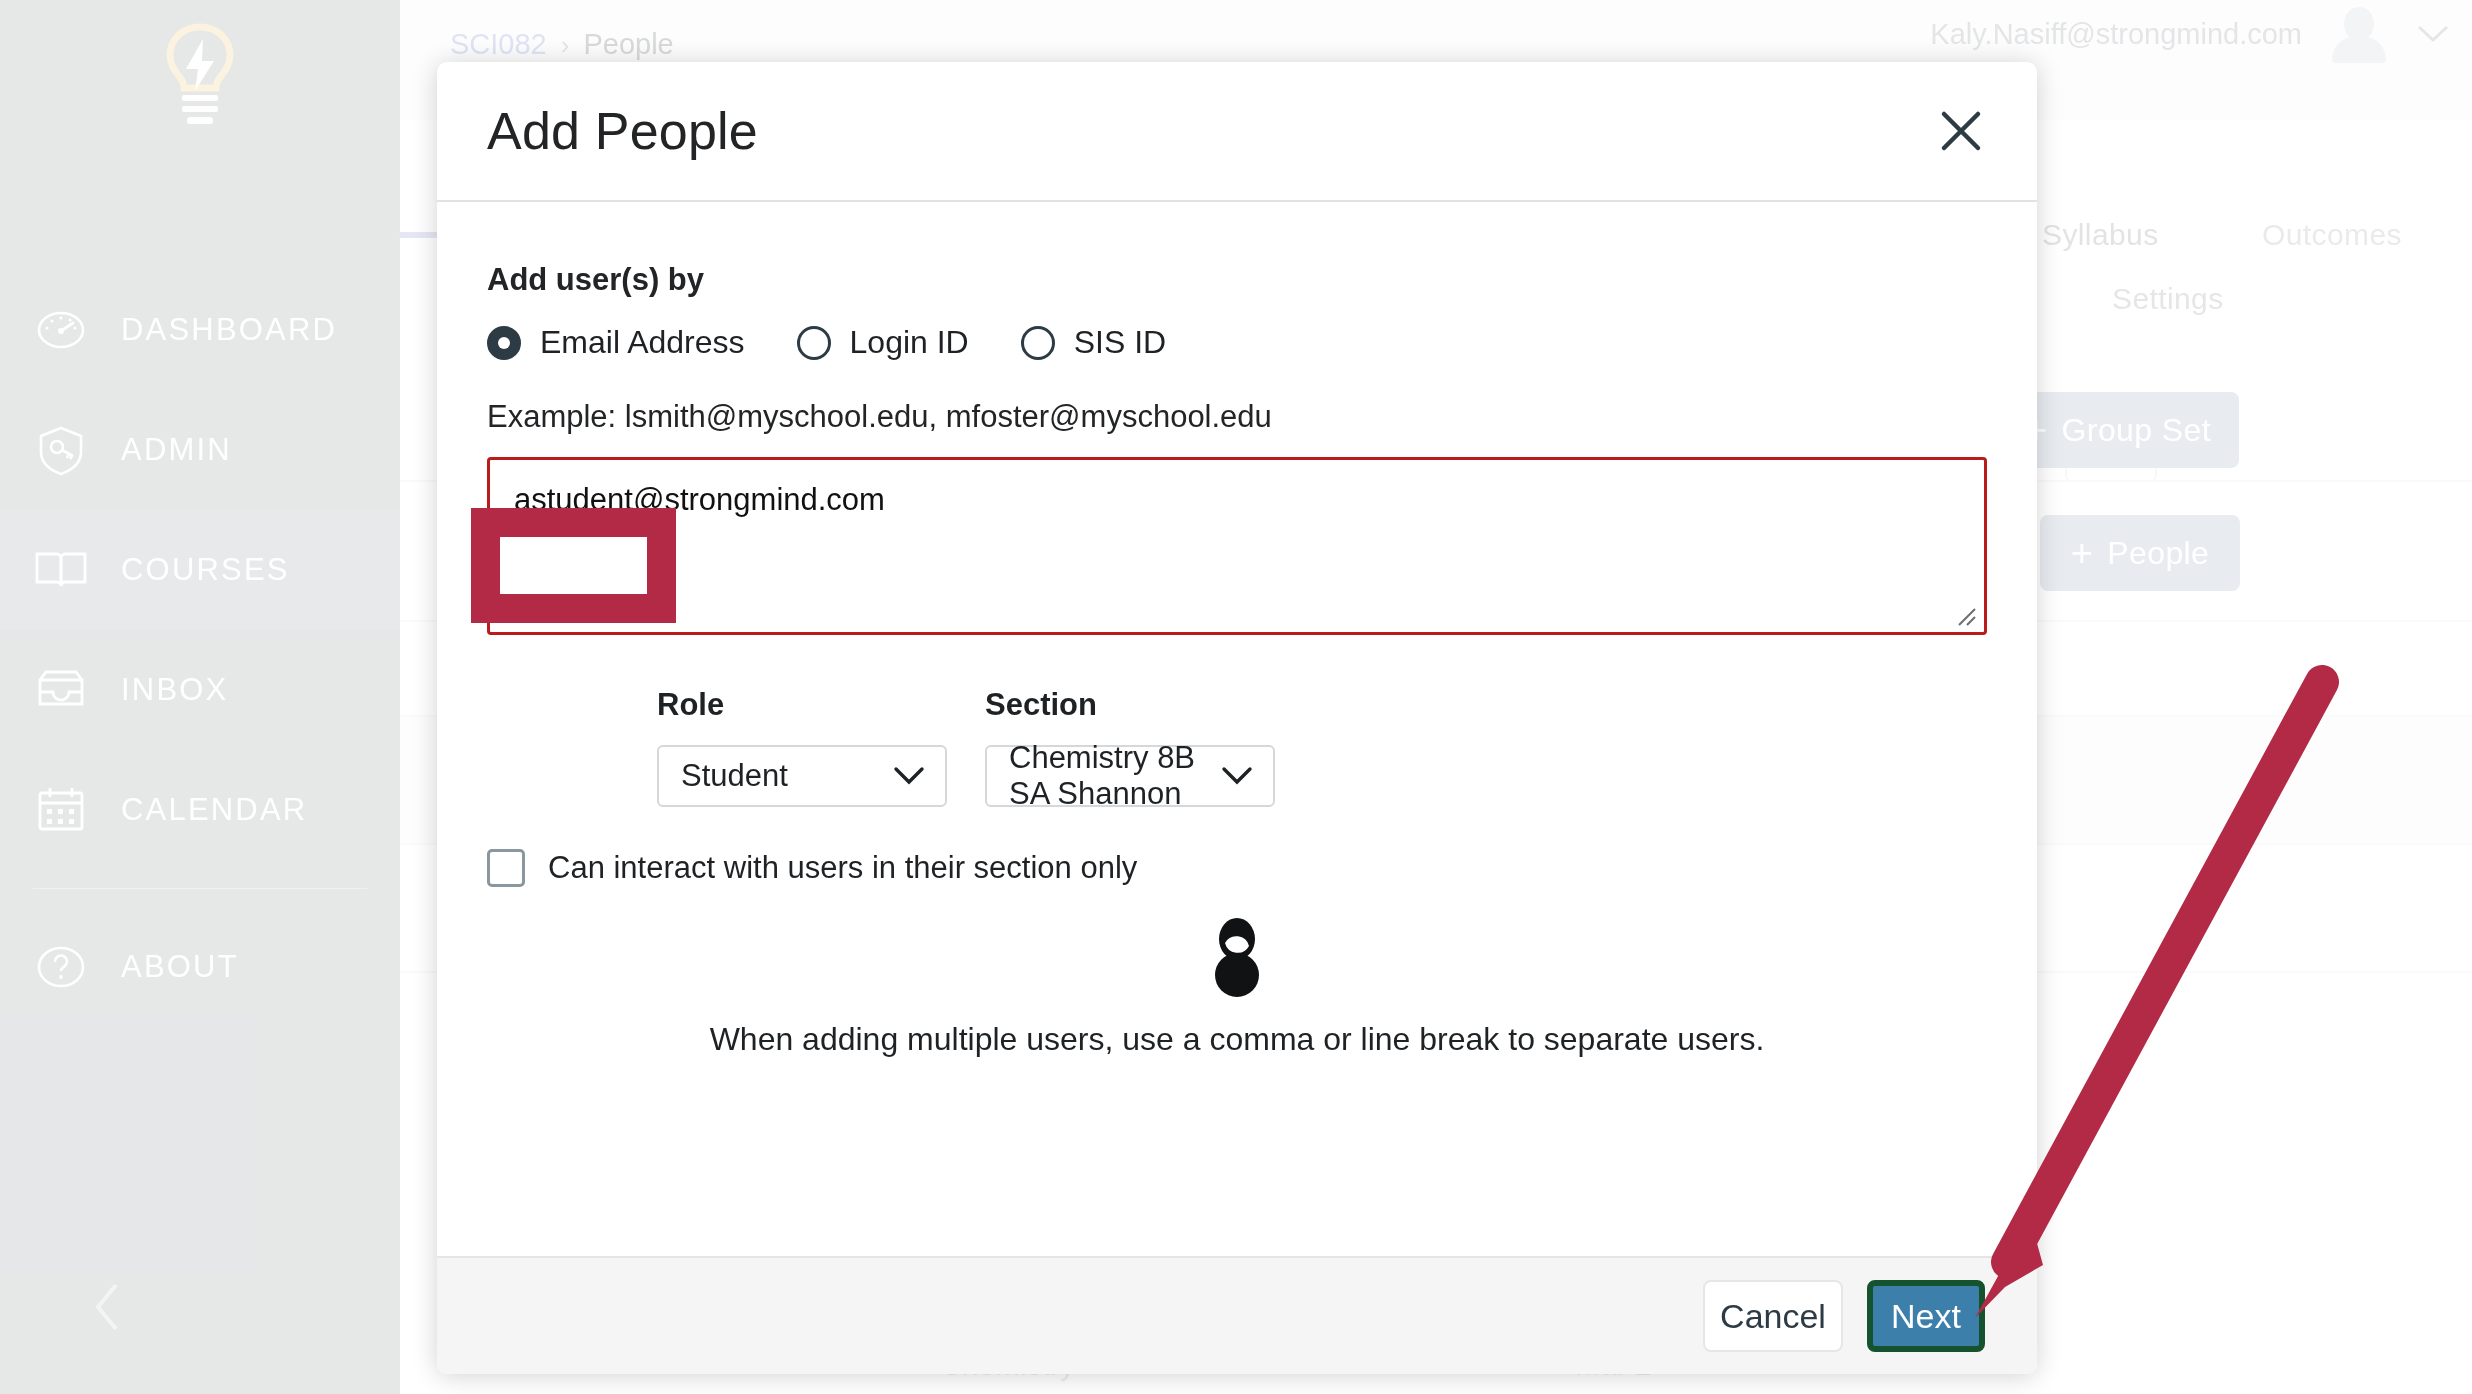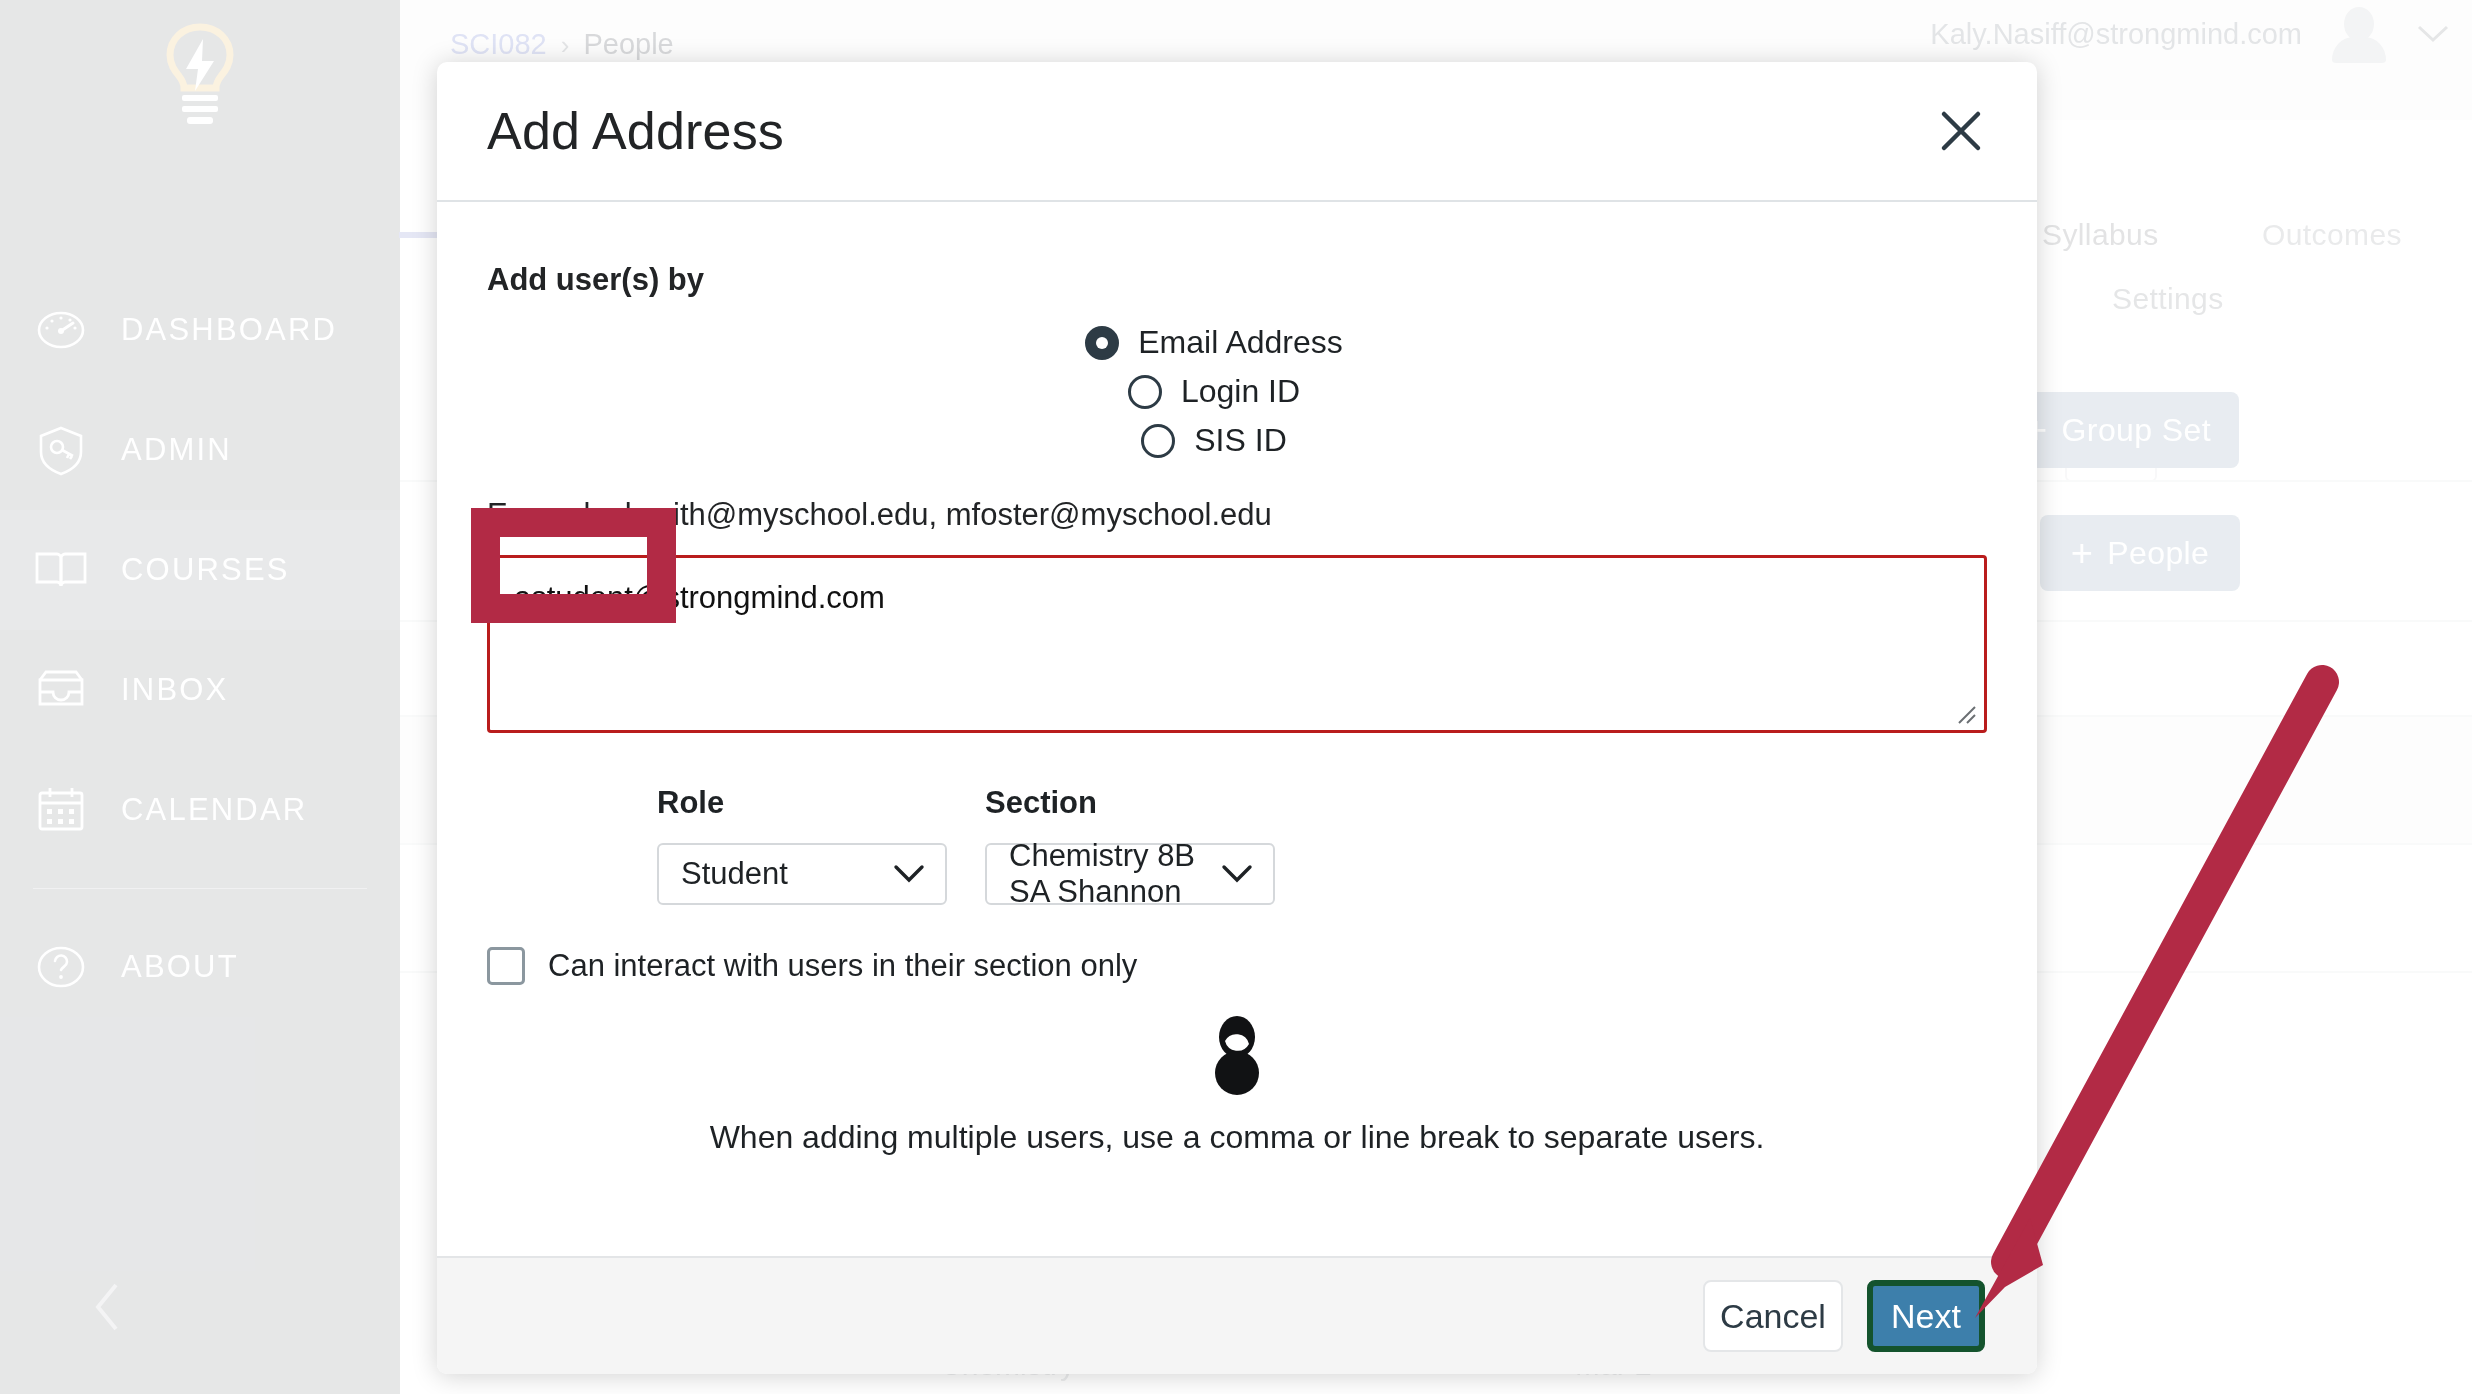--- a/index.html
+++ b/index.html
@@ -94,21 +94,21 @@
     height: 140px; flex: none; border-bottom: 2px solid #dfe3e6;
     display: flex; align-items: center; justify-content: space-between;
     padding: 0 48px 0 50px;
   }
   .modal-title { font-size: 52px; color: #222426; font-weight: 400; letter-spacing: .2px; }
   .close-x { width: 56px; height: 56px; display:flex; align-items:center; justify-content:center; cursor: pointer; }
 
   .modal-body { flex: 1; padding: 60px 50px 0 50px; position: relative; }
   .lbl-bold { font-size: 31px; font-weight: bold; color: #222426; }
 
-  .radio-row { display: flex; align-items: center; gap: 12px; margin-top: 26px; flex-direction: column; }
+  .radio-row { display: flex; align-items: center; gap: 6px; margin-top: 26px; }
   .radio-item { display: flex; align-items: center; margin-right: 46px; cursor: pointer; }
   .radio {
     width: 34px; height: 34px; border-radius: 50%;
     border: 3px solid #2d3b45; background: #fff; flex: none; position: relative;
   }
   .radio.on { background: #2d3b45; }
   .radio.on::after { content:""; position:absolute; left: 8px; top: 8px; width: 12px; height: 12px; background:#fff; border-radius:50%; }
   .radio-label { font-size: 32px; color: #1e2225; margin-left: 19px; }
 
   .example-line { margin-top: 38px; font-size: 31px; color: #222426; }
@@ -369,21 +369,21 @@
         <span class="bl-txt" style="left:540px; top:14px;">Chemistry</span>
         <span class="bl-txt" style="left:1175px; top:14px;">Mar 2</span>
       </div>
     </div>
   </div>
 
   <div class="backdrop"></div>
 
   <div class="modal">
     <div class="modal-head">
-      <div class="modal-title">Add Address</div>
+      <div class="modal-title">Add People</div>
       <div class="close-x">
         <svg width="46" height="46" viewBox="0 0 46 46">
             <path d="M6 6 L40 40 M40 6 L6 40" stroke="#2d3b45" stroke-width="4.5" stroke-linecap="round"></path>
           </svg>
       </div>
     </div>
 
     <div class="modal-body">
       <div class="lbl-bold">Add user(s) by</div>
 

